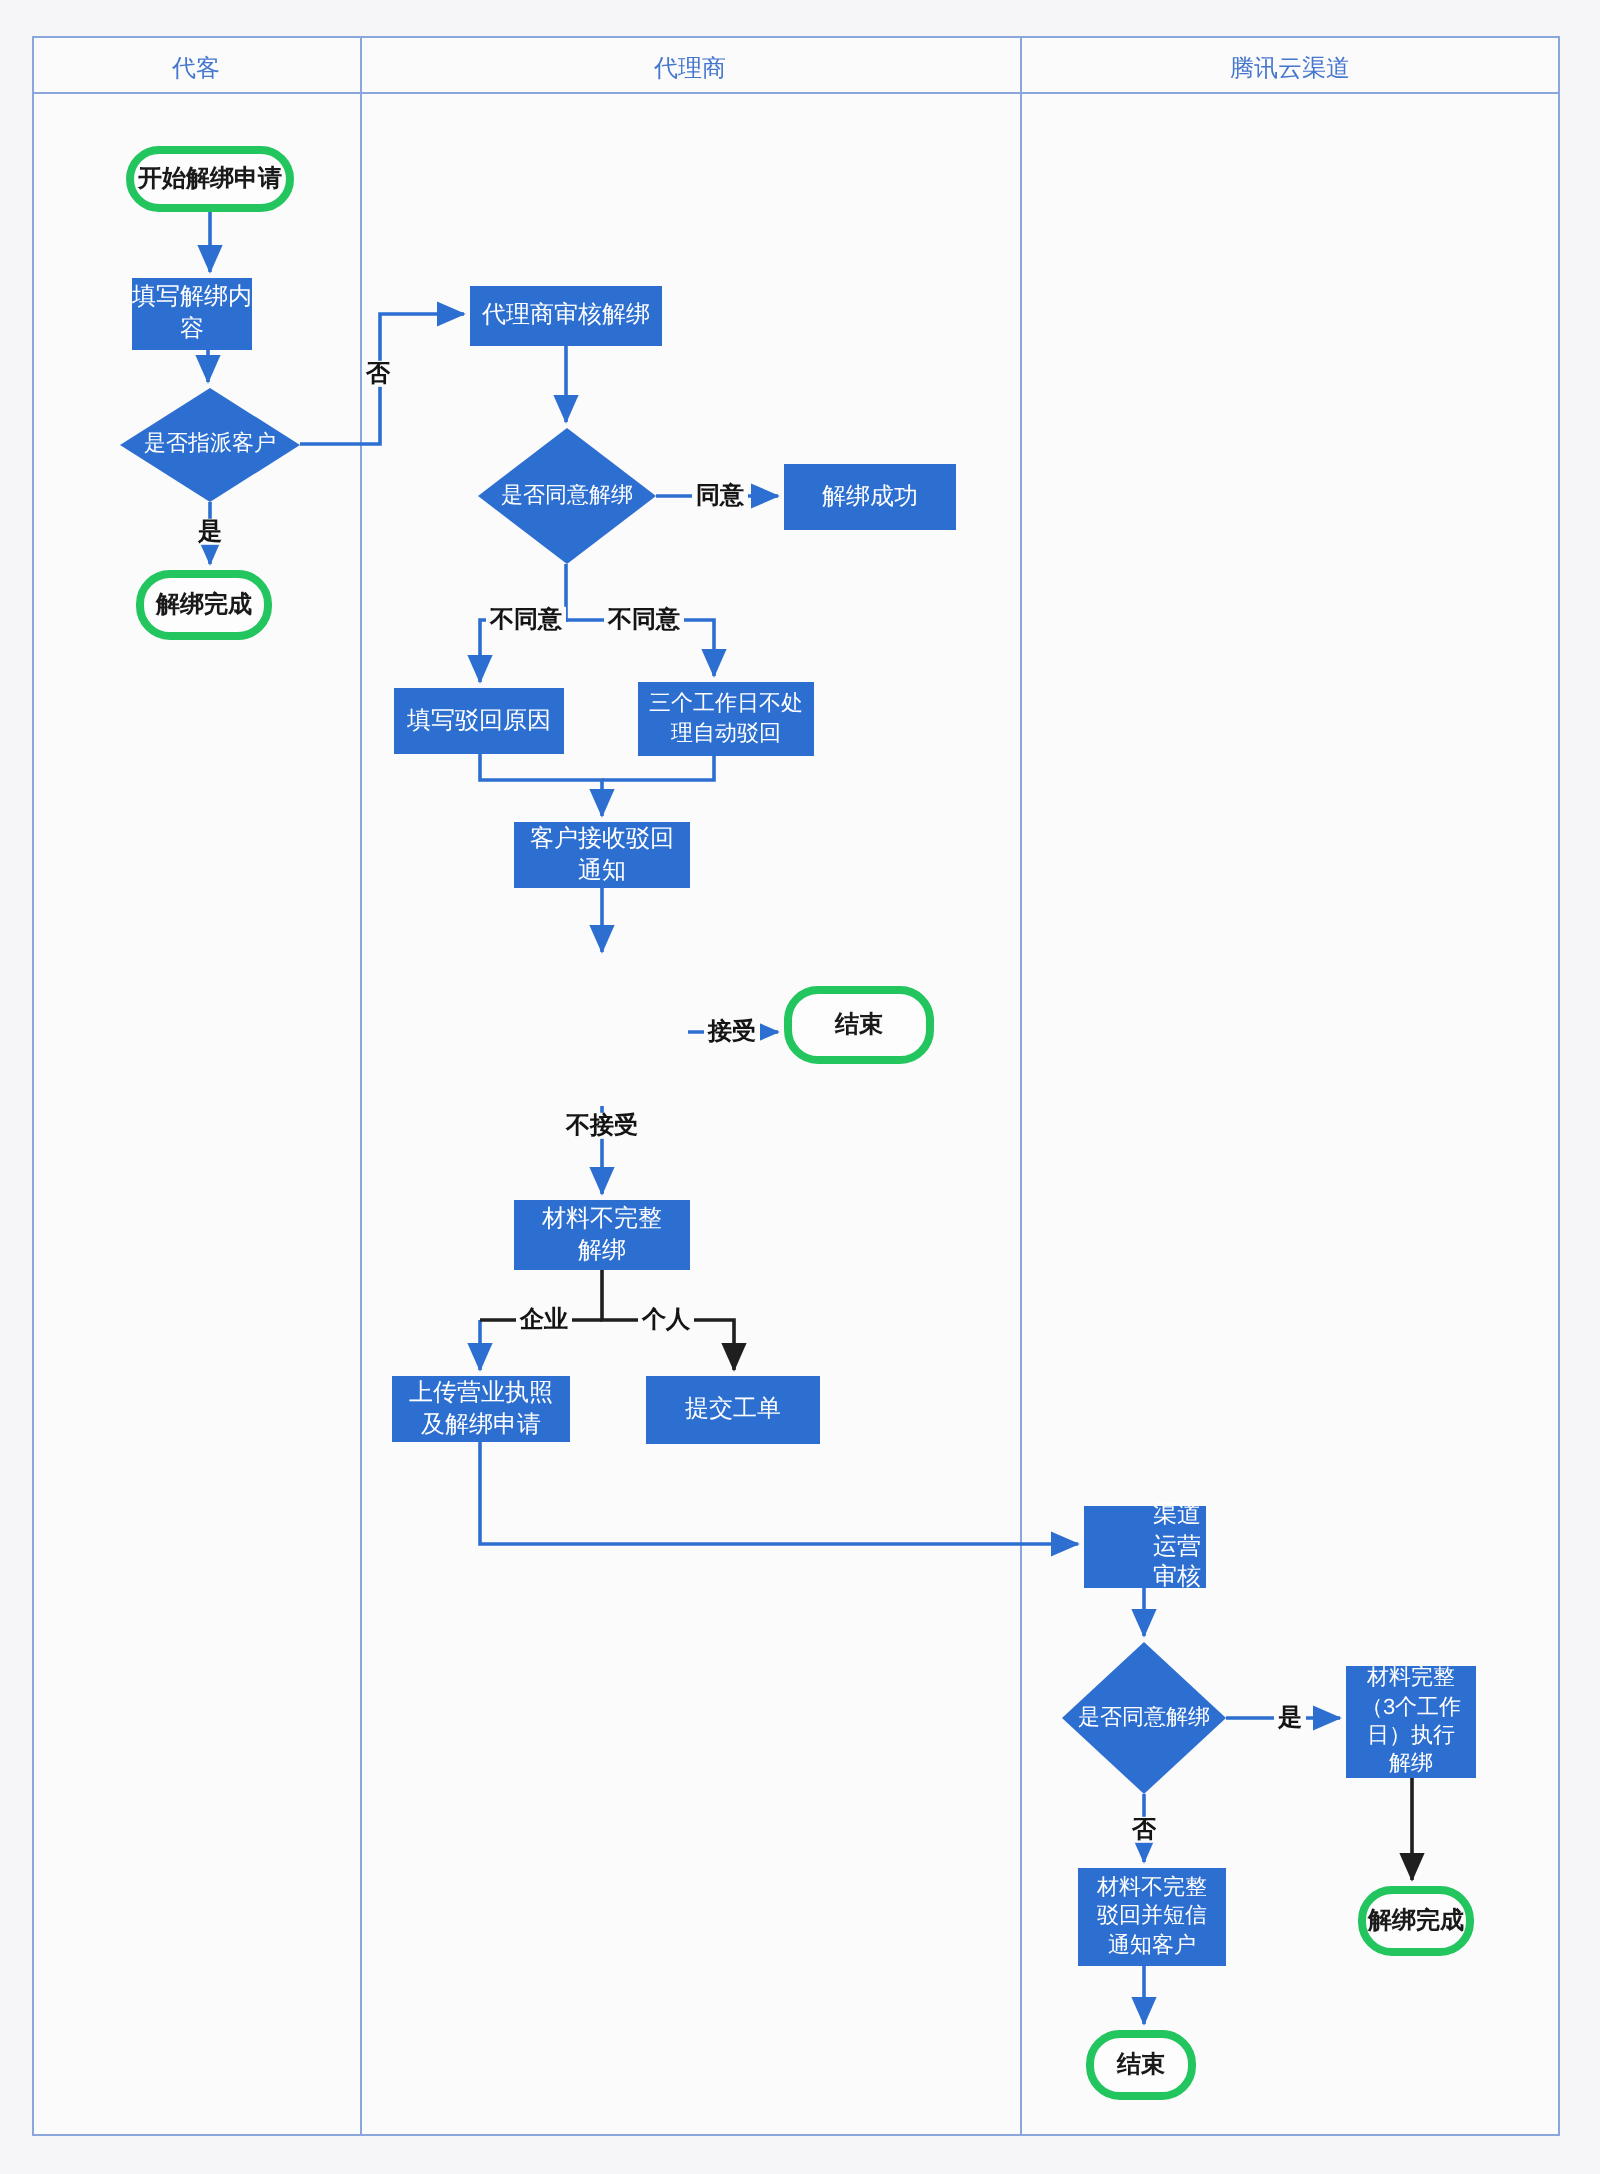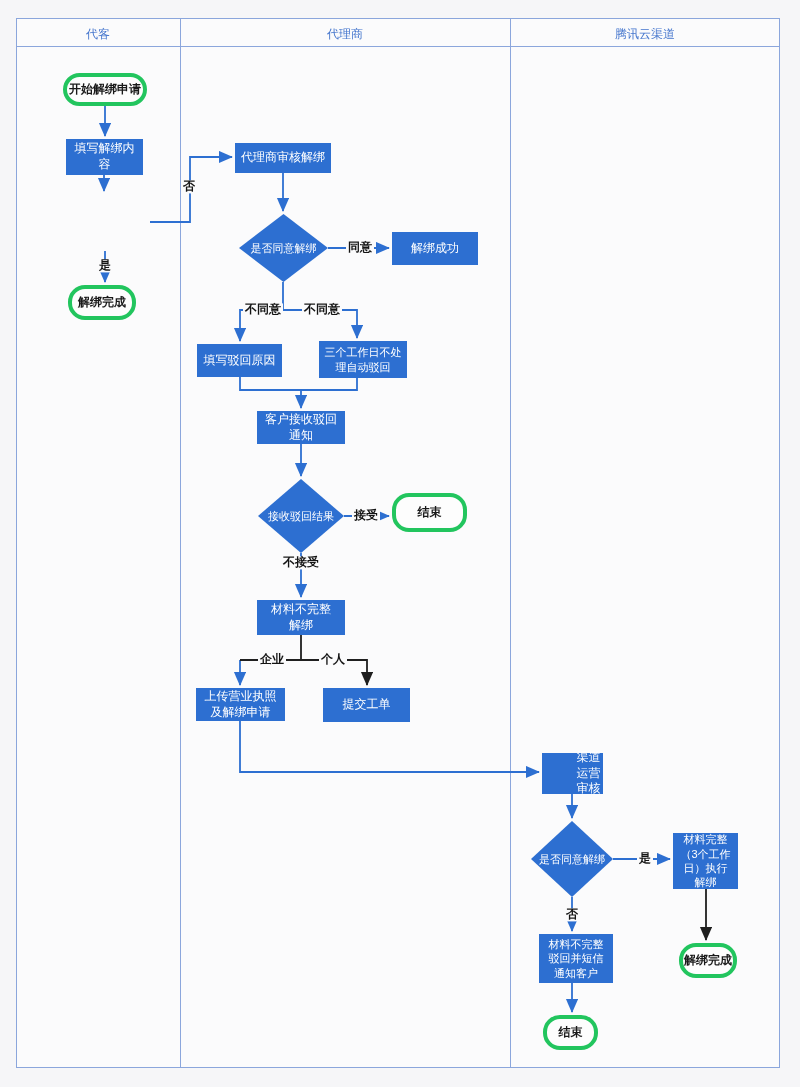--- a/index.html
+++ b/index.html
@@ -89,33 +89,33 @@
       <polyline points="572,983 572,1012" marker-end="url(#ab)"></polyline>
     </g>
     <g fill="none" stroke="#1f1f1f" stroke-width="1.8">
       <polyline points="301,635 301,660 367,660 367,685" marker-end="url(#ak)"></polyline>
       <polyline points="301,660 240,660"></polyline>
       <polyline points="706,889 706,940" marker-end="url(#ak)"></polyline>
     </g>
   </svg>
 
   <div class="node term" style="left:63px;top:73px;width:84px;height:33px;">开始解绑申请</div>
-  <div class="node box" style="left:66px;top:139px;width:77px;height:36px;text-align:center;">填写解绑内
+  <div class="node box" style="left:66px;top:139px;width:60px;height:36px;text-align:center;">填写解绑内
 容</div>
+  <div class="node diamond" style="left:60px;top:194px;width:90px;height:57px;">是否指派客户</div>
   <div class="node term" style="left:68px;top:285px;width:68px;height:35px;">解绑完成</div>
 
   <div class="node box" style="left:235px;top:143px;width:96px;height:30px;">代理商审核解绑</div>
   <div class="node diamond" style="left:239px;top:214px;width:89px;height:68px;">是否同意解绑</div>
   <div class="node box" style="left:392px;top:232px;width:86px;height:33px;">解绑成功</div>
   <div class="node box" style="left:197px;top:344px;width:85px;height:33px;">填写驳回原因</div>
   <div class="node box small" style="left:319px;top:341px;width:88px;height:37px;">三个工作日不处
 理自动驳回</div>
   <div class="node box" style="left:257px;top:411px;width:88px;height:33px;">客户接收驳回
 通知</div>
-  <div class="node diamond" style="left:258px;top:479px;width:86px;height:74px;">接收驳回结果</div>
   <div class="node term" style="left:392px;top:493px;width:75px;height:39px;">结束</div>
   <div class="node box" style="left:257px;top:600px;width:88px;height:35px;">材料不完整
 解绑</div>
   <div class="node box" style="left:196px;top:688px;width:89px;height:33px;">上传营业执照
 及解绑申请</div>
   <div class="node box" style="left:323px;top:688px;width:87px;height:34px;">提交工单</div>
 
   <div class="node box" style="left:542px;top:753px;width:61px;height:41px;padding-left:32px;">渠道运营
 审核</div>
   <div class="node diamond" style="left:531px;top:821px;width:82px;height:76px;">是否同意解绑</div>

